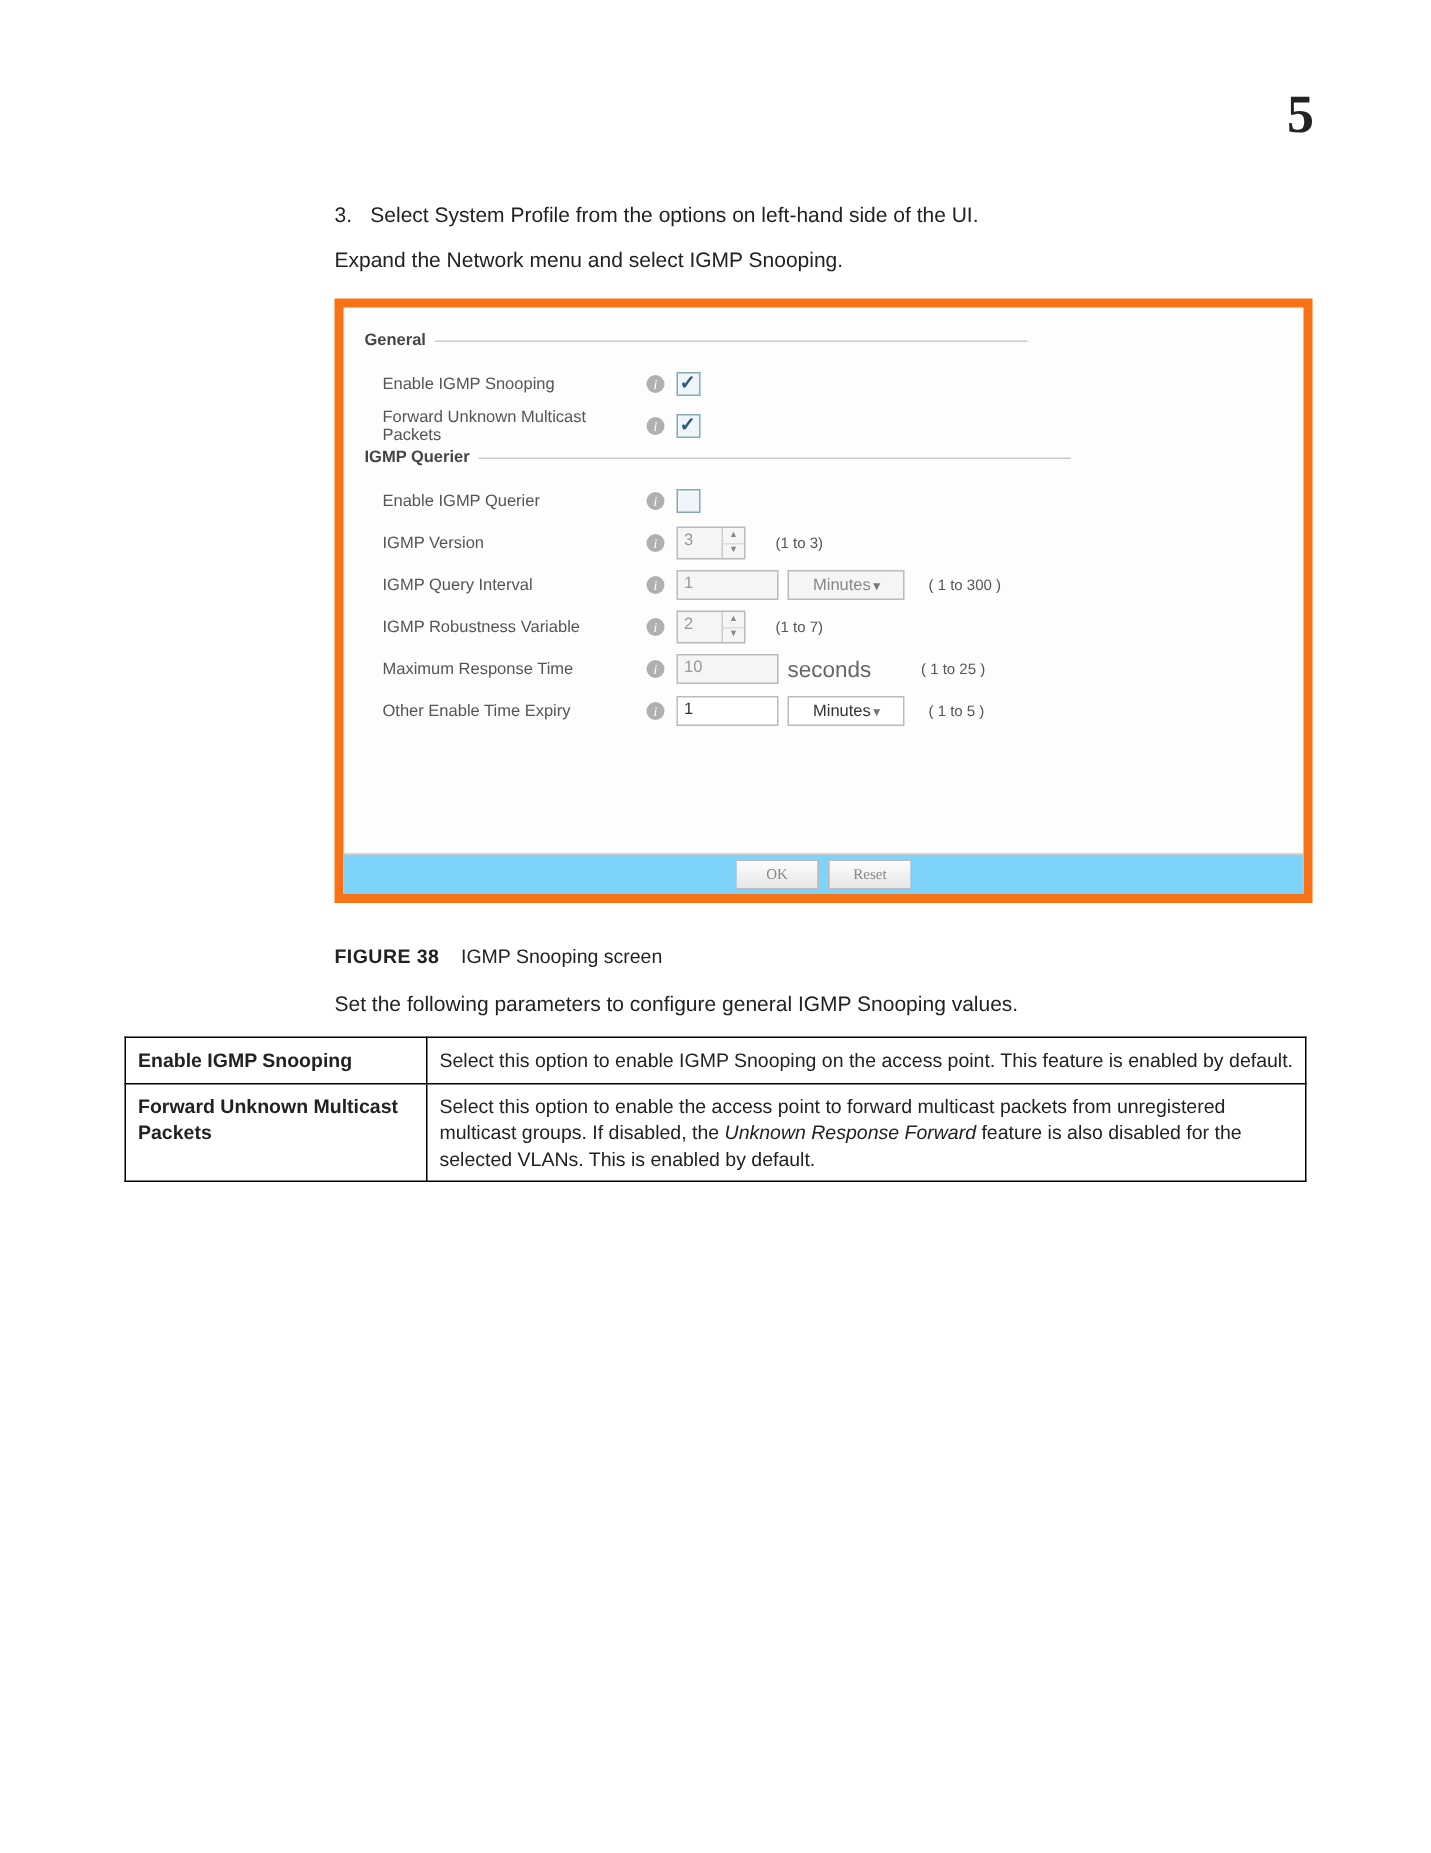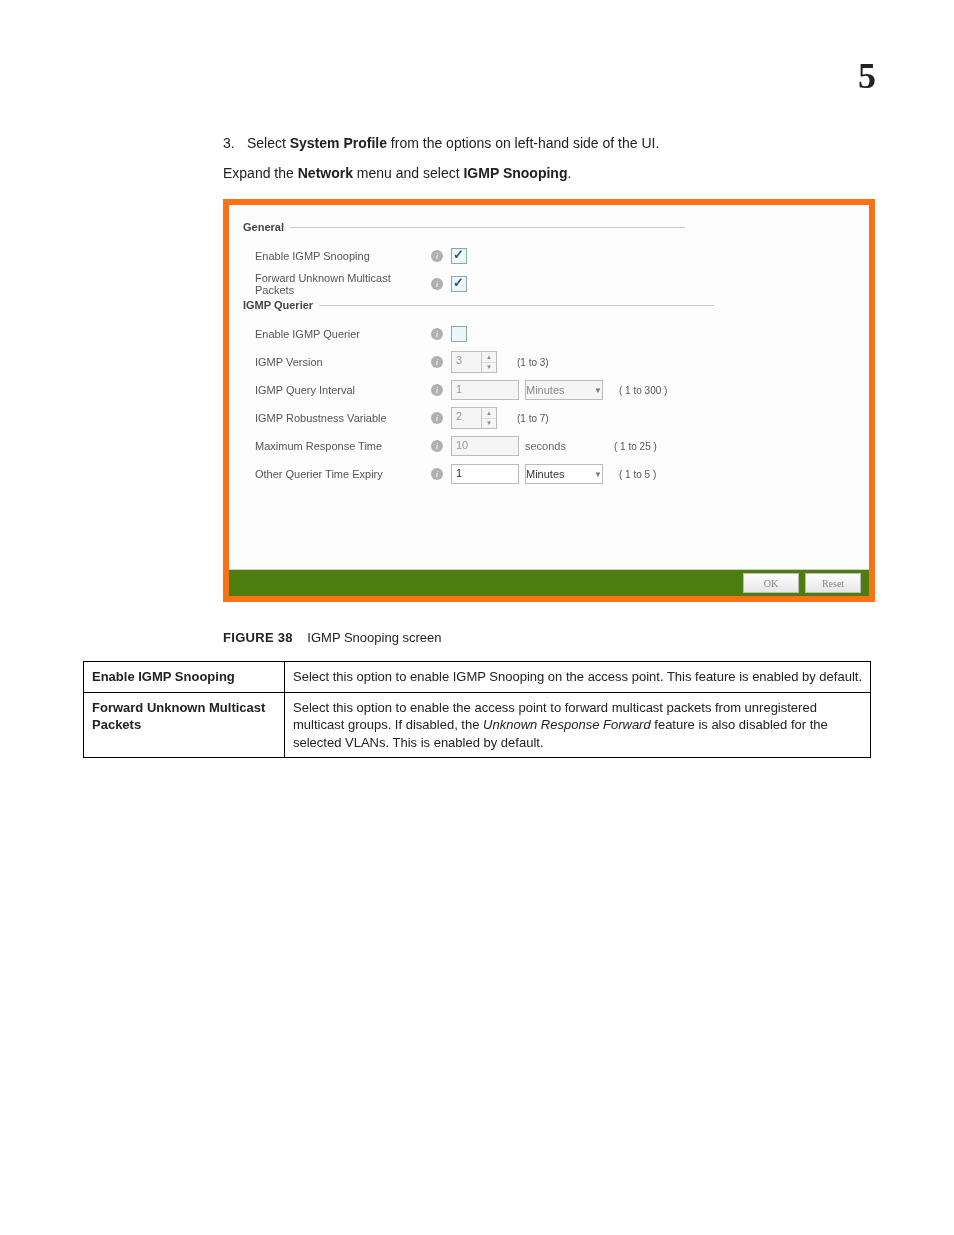--- a/index.html
+++ b/index.html
@@ -19,21 +19,21 @@
     font-family: "Times New Roman", serif;
   }
   .content {
     padding: 135px 83px 0 83px;
     position: relative;
   }
   .step-line {
     margin: 0 0 14px 140px;
   }
   .step-num { display:inline-block; width: 20px; }
-  .strong { font-weight: bold; }
+  .strong { font-weight: normal; }
   .expand-line {
     margin: 0 0 18px 140px;
   }
   .screenshot {
     margin-left: 140px;
     width: 640px;
     border: 6px solid #f97316;
     background: #fdfdfd;
     font-size: 11px;
     color: #555;
@@ -130,50 +130,50 @@
     padding: 2px 4px;
     box-sizing: border-box;
     font-size: 11px;
     margin-right: 6px;
     color: #999;
     background: #f5f5f5;
   }
   .numbox.enabled { background:#fff; color:#333; }
   .unit {
     width: 50px;
-    font-size: 11px;
+    font-size: 15px;
     color: #666;
   }
   .dropdown {
     display: flex;
     align-items: center;
     width: 78px;
     height: 20px;
     border: 1px solid #bbb;
     background: #f5f5f5;
-    padding: 0 0;
+    padding: 0 16px;
     font-size: 11px;
     color: #888;
     margin-right: 6px;
     box-sizing: border-box;
   }
   .dropdown.enabled { background: #fff; color:#333; }
   .dropdown .dlabel { flex:1; }
   .dropdown .darr { font-size: 8px; color:#777; }
   .range {
     font-size: 10px;
     color: #555;
     margin-left: 10px;
   }
   .button-bar {
     border-top: 1px solid #ccc;
-    background: #4d7c0f;
+    background: #7dd3fc;
     height: 26px;
     display: flex;
-    justify-content: flex-end;
+    justify-content: center;
     align-items: center;
     padding: 0 8px;
     gap: 6px;
   }
   .btn {
     border: 1px solid #bbb;
     background: linear-gradient(#fdfdfd,#e6e6e6);
     font-size: 10px;
     color: #888;
     width: 54px;
@@ -294,41 +294,42 @@
 
       <div class="form-row">
         <span class="label">Maximum Response Time</span>
         <span class="info">i</span>
         <span class="numbox" style="width:68px">10</span>
         <span class="unit">seconds</span>
         <span class="range" style="margin-left:39px">( 1 to 25 )</span>
       </div>
 
       <div class="form-row">
-        <span class="label">Other Querier Time Expiry</span>
+        <span class="label">Other Enable Time Expiry</span>
         <span class="info">i</span>
         <span class="numbox enabled" style="width:68px">1</span>
         <span class="dropdown enabled">
           <span class="dlabel">Minutes</span>
           <span class="darr">▼</span>
         </span>
         <span class="range">( 1 to 5 )</span>
       </div>
 
     </div>
     <div class="button-bar">
       <span class="btn">OK</span>
       <span class="btn">Reset</span>
     </div>
   </div>
 
   <p class="figure-caption">
     <span class="figlabel">FIGURE 38</span>&nbsp;&nbsp;&nbsp;&nbsp;<span>IGMP Snooping screen</span>
   </p>
 
+  <p class="set-line">Set the following parameters to configure general IGMP Snooping values.</p>
 
   <table class="params">
     <tbody>
         <tr>
       <td class="h">Enable IGMP Snooping</td>
       <td>Select this option to enable IGMP Snooping on the access point. This feature is enabled by default.</td>
     </tr>
     <tr>
       <td class="h">Forward Unknown Multicast Packets</td>
       <td>

